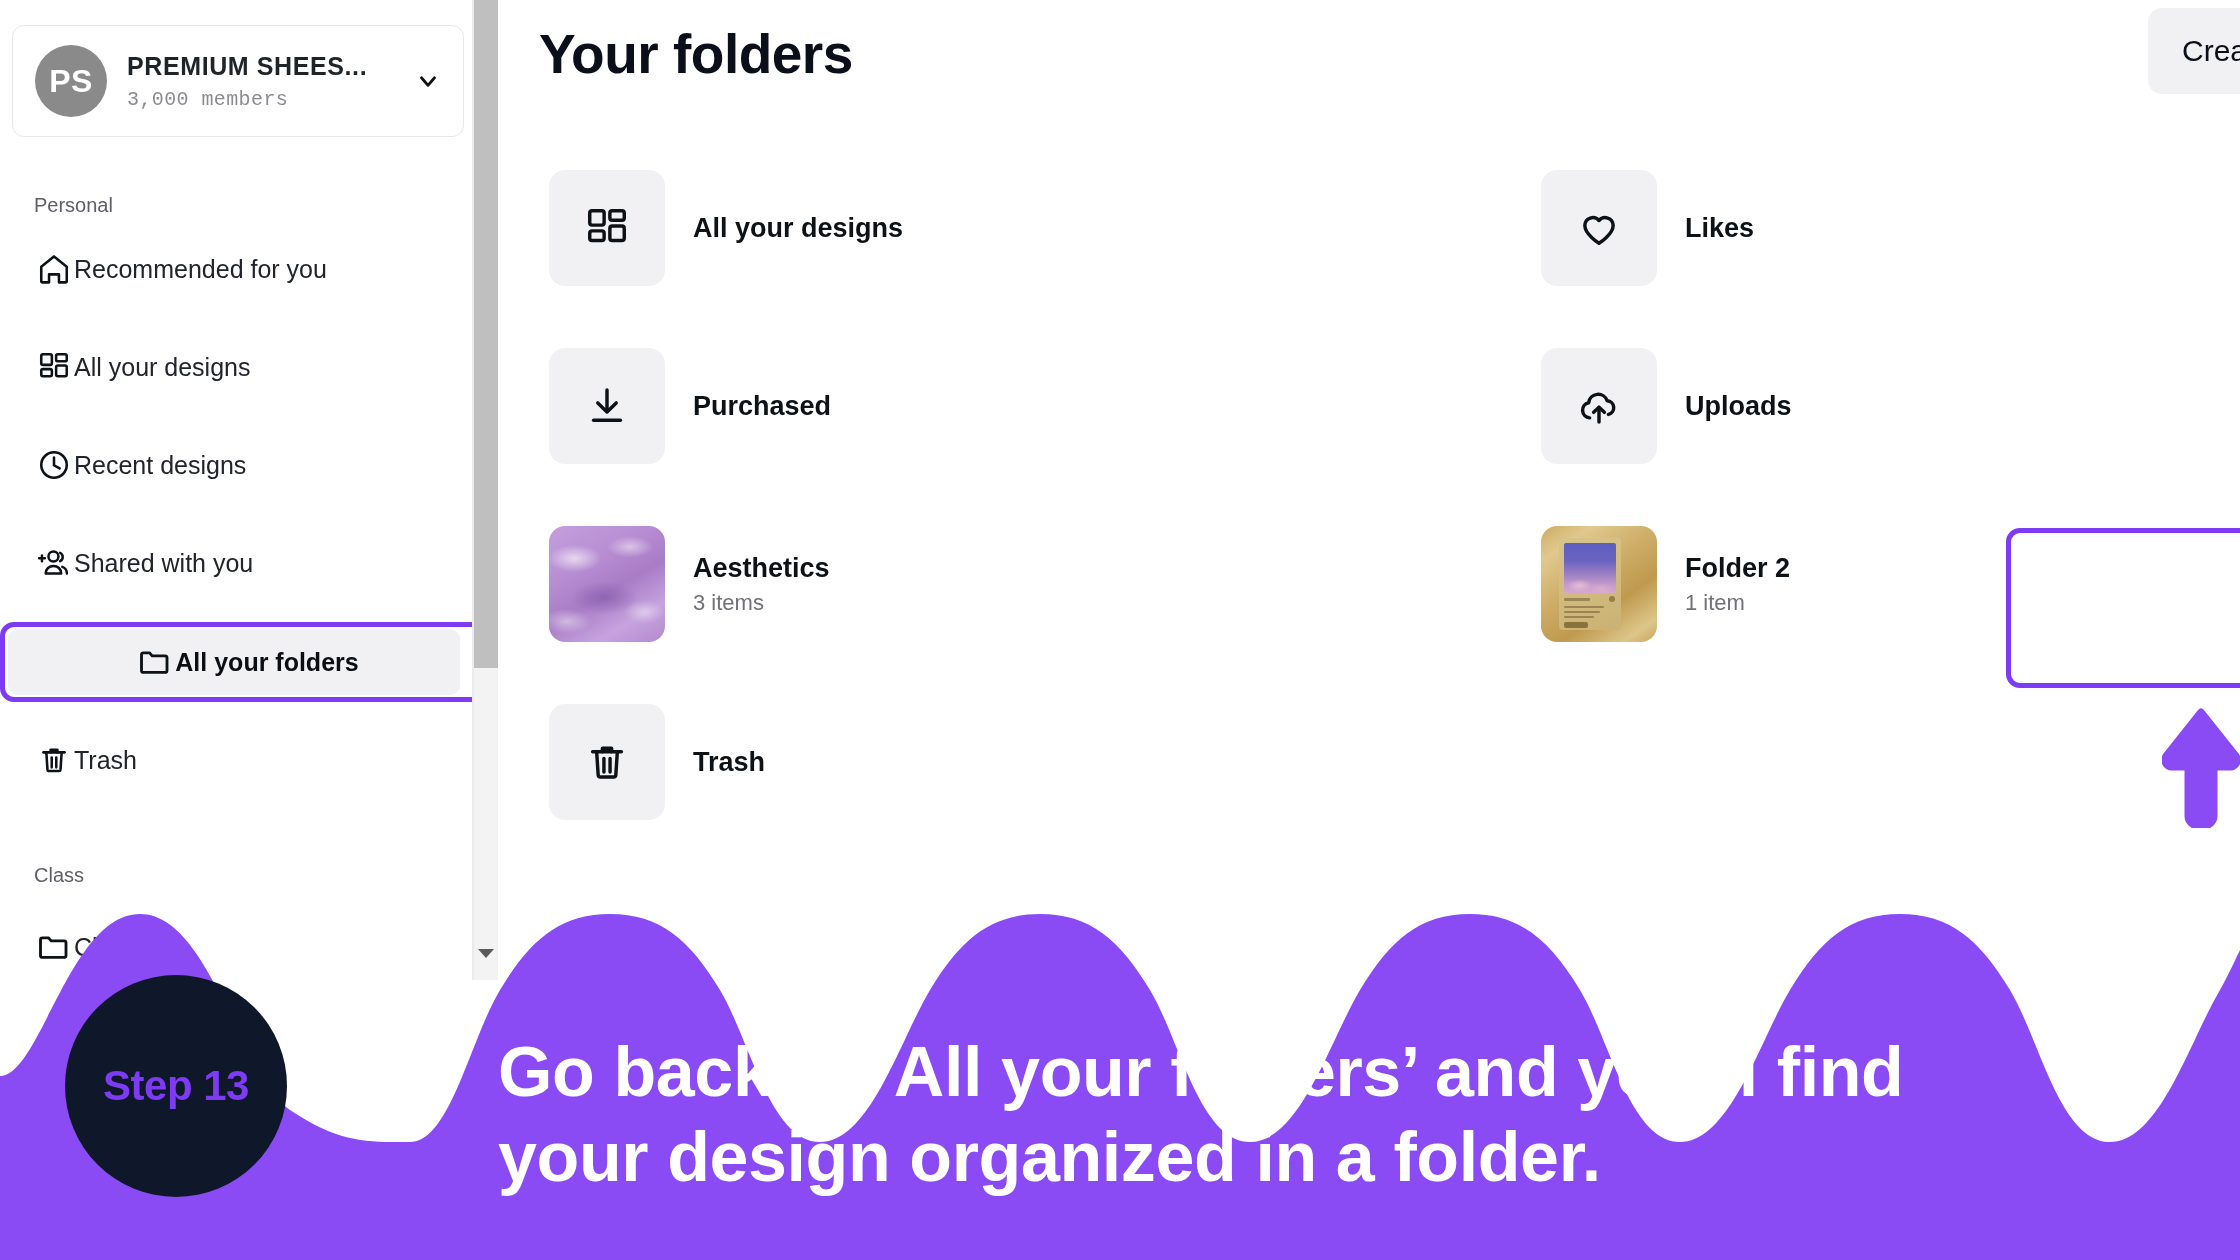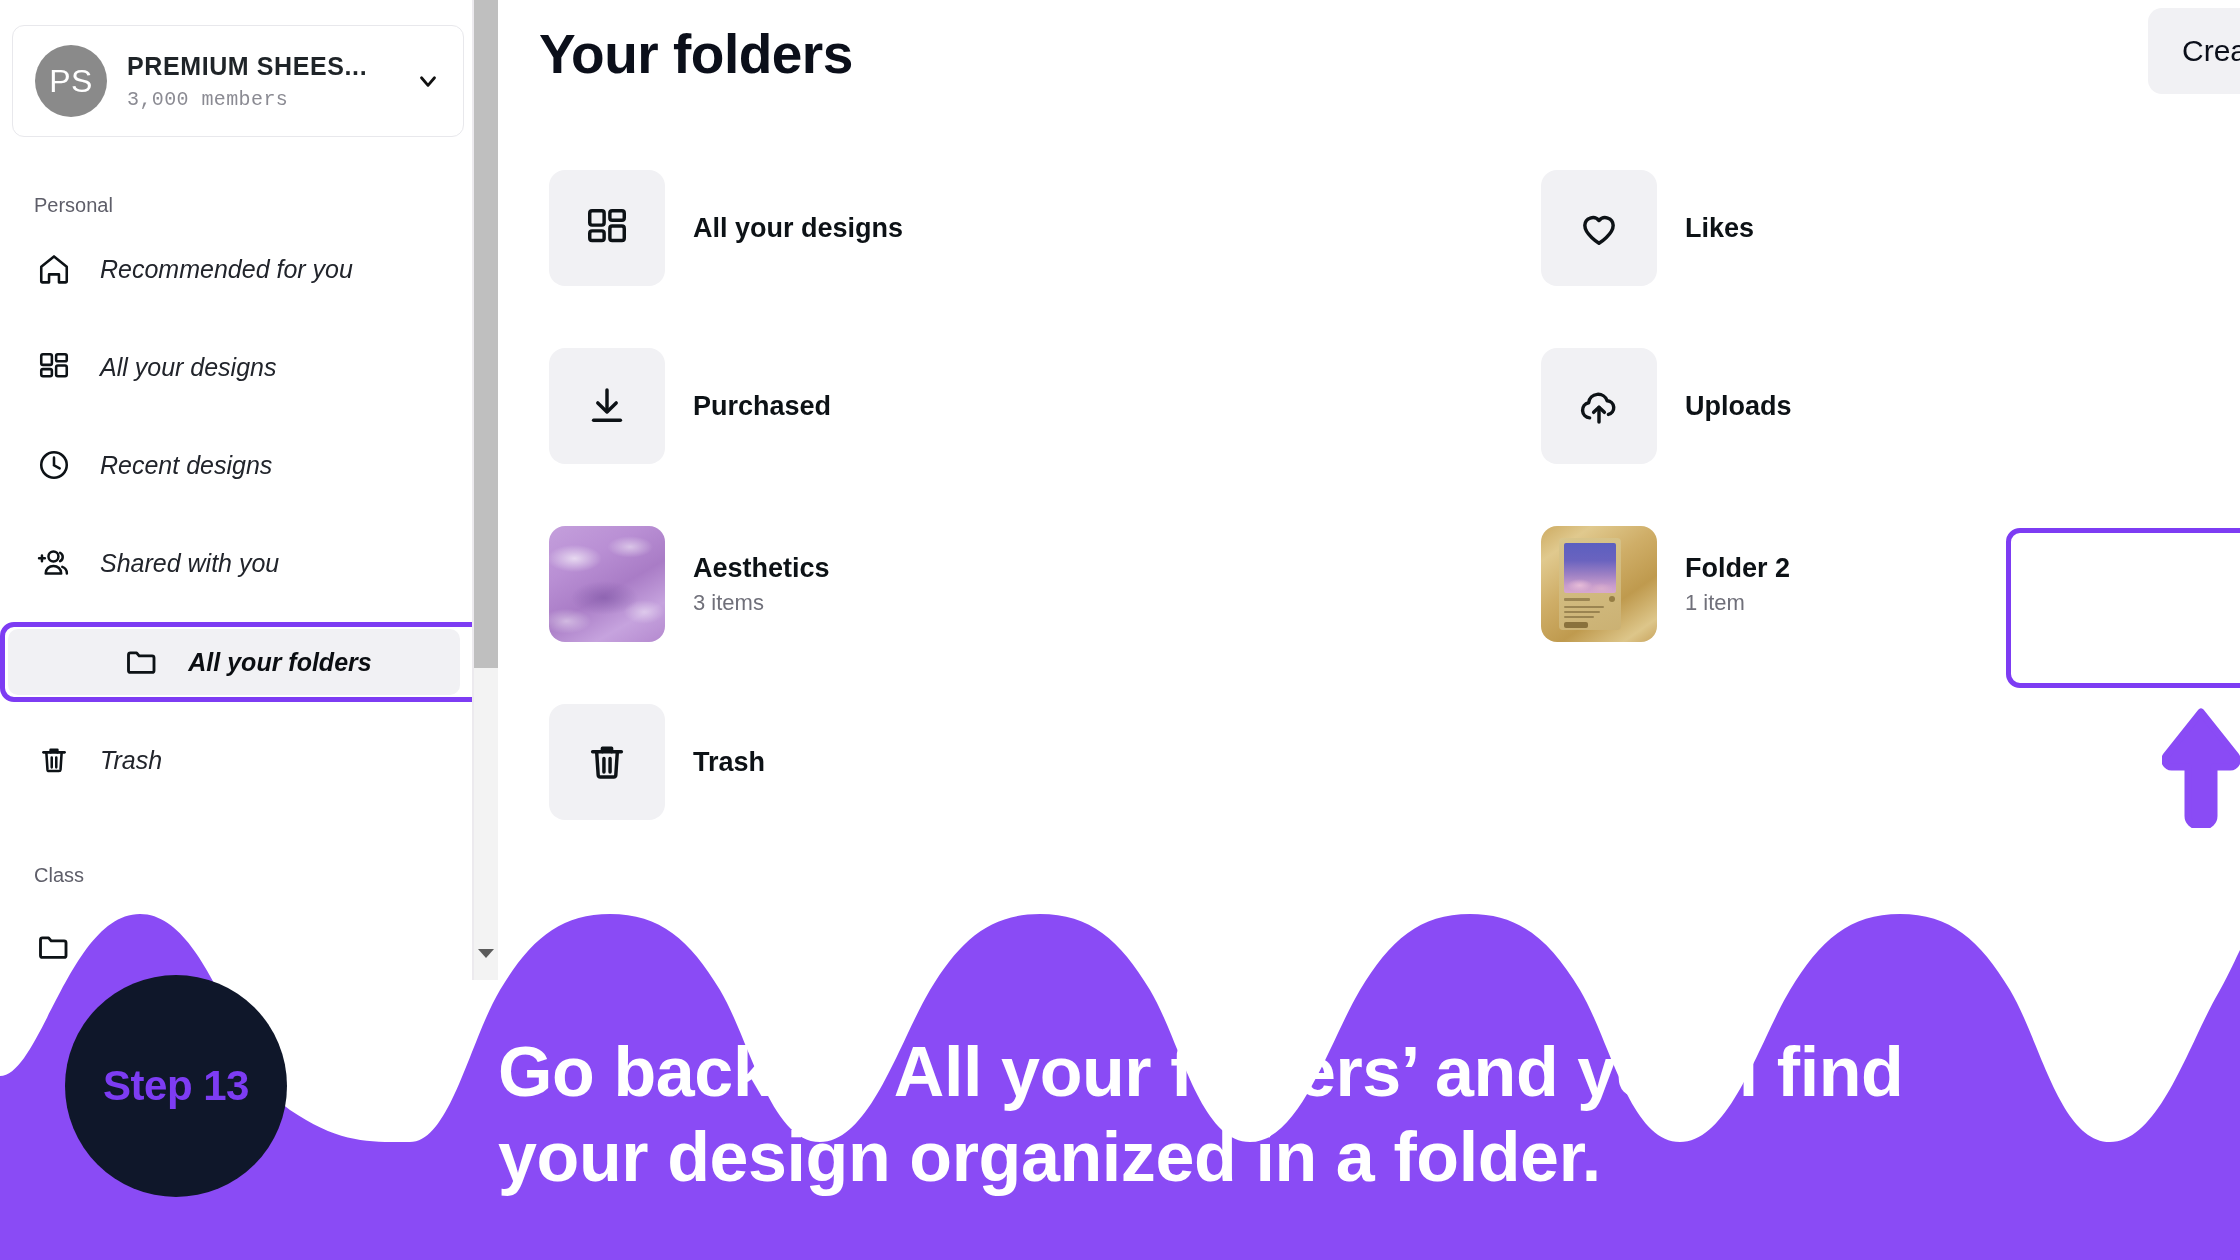--- a/index.html
+++ b/index.html
@@ -41,21 +41,21 @@
     align-items: center;
     padding: 0 22px;
     gap: 20px;
   }
   #avatar {
     width: 72px; height: 72px;
     border-radius: 50%;
     background: #8a8a8a;
     color: #fff;
     display: flex; align-items: center; justify-content: center;
-    font-size: 32px; font-weight: 400; letter-spacing: 0.5px;
+    font-size: 32px; font-weight: 700; letter-spacing: 0.5px;
     flex: 0 0 auto;
   }
   #account-text { flex: 1 1 auto; min-width: 0; }
   #account-name {
     font-size: 25px;
     font-weight: 600;
     color: #0d1216;
     white-space: nowrap;
     overflow: hidden;
     letter-spacing: 0.6px;
@@ -90,25 +90,23 @@
   #label-personal { top: 194px; }
   #label-class   { top: 864px; }
 
   .nav-item {
     position: absolute;
     left: 8px;
     width: 452px;
     height: 66px;
     display: flex;
     align-items: center;
-    gap: 26px;
     padding-left: 26px;
     border-radius: 10px;
     cursor: pointer;
-    font-style: italic;
   }
   .nav-item .nav-icon {
     width: 40px; height: 40px;
     flex: 0 0 auto;
     display: flex; align-items: center; justify-content: center;
     color: #0d1216;
   }
   .nav-item .nav-label {
     font-size: 25px;
     color: #21242b;

